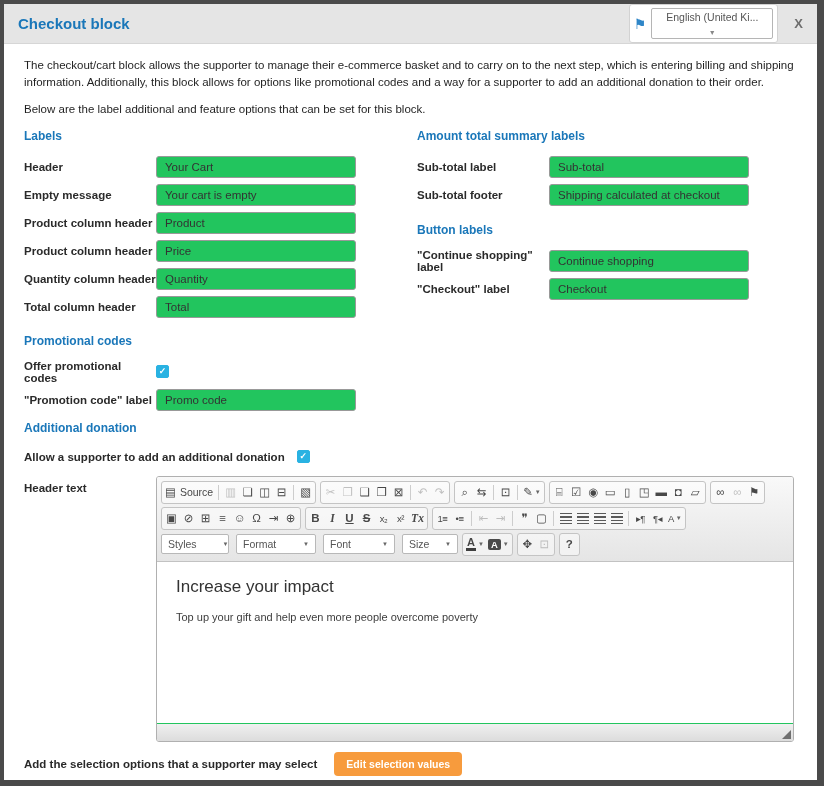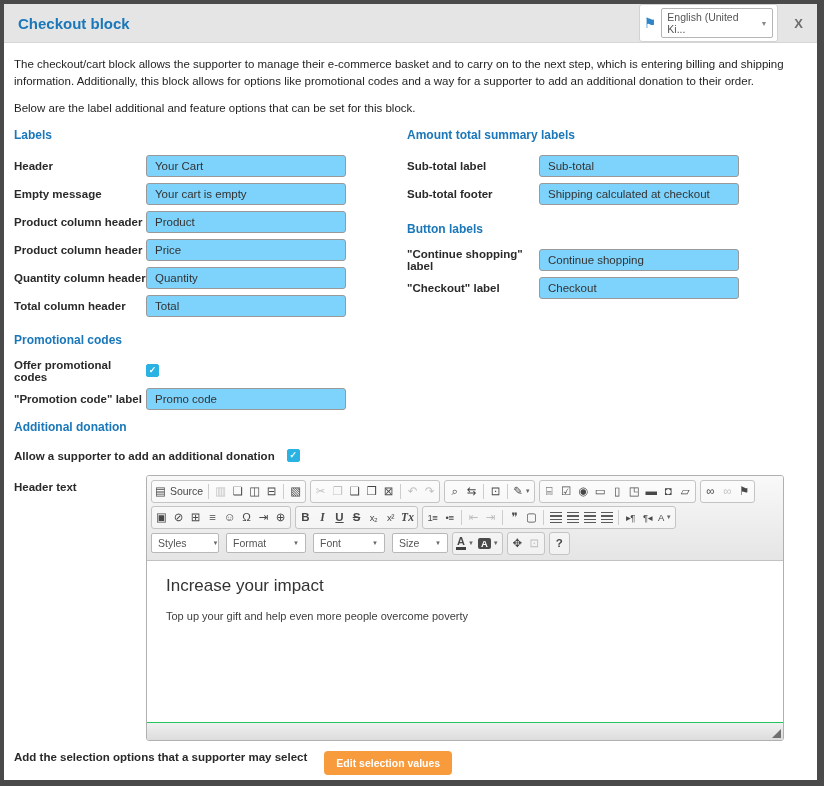--- a/index.html
+++ b/index.html
@@ -18,41 +18,41 @@
     display:flex;align-items:center;padding:0 14px;
   }
   .title{color:#1a77b9;font-size:15px;font-weight:bold;}
   .lang-box{
     margin-left:auto;background:#fff;border:1px solid #d2d2d2;border-radius:3px;
     display:flex;align-items:center;padding:3px 4px;gap:5px;
   }
   .flag{color:#2e86c8;font-size:14px;line-height:1;}
   .lang-select{
     border:1px solid #b5b5b5;border-radius:2px;font-size:10.5px;color:#555;
-    padding:2px 5px;display:flex;gap:6px;align-items:center;width:112px;
-    justify-content:space-between;background:#fff;cursor:pointer;
+    padding:2px 5px;display:flex;gap:6px;align-items:center;width:122px;
+    justify-content:space-between;background:#fff;cursor:pointer;flex-direction:column;
   }
   .caret{font-size:7px;color:#888;}
   .close-x{margin-left:16px;color:#6e6e6e;font-weight:bold;font-size:13px;cursor:pointer;}
 
   
-  .main{flex:1;padding:2px 10px 0;overflow:hidden;}
+  .main{flex:1;padding:2px 20px 0;overflow:hidden;}
   .intro{font-size:11.5px;color:#1f1f1f;line-height:1.5;margin:11px 0 0;}
   .intro2{margin-top:9px;}
 
   .columns{display:flex;margin-top:11px;}
   .col-left{width:393px;flex:0 0 auto;}
   .col-right{flex:1;}
   .sec{color:#1a77b9;font-size:12px;font-weight:bold;margin:0 0 13px;}
   .sec.mt{margin-top:17px;}
   .frow{display:flex;align-items:center;margin-bottom:6px;height:22px;}
   .flabel{flex:0 0 132px;font-size:11.5px;font-weight:bold;color:#2a2a2a;}
   .txt{
     width:200px;height:22px;border:1px solid #999;border-radius:3px;
-    font-size:11.5px;color:#333;padding:0 8px;font-family:inherit;background:#7dd3fc;
+    font-size:11.5px;color:#333;padding:0 8px;font-family:inherit;background:#22c55e;
   }
   .check{
     width:13px;height:13px;border-radius:2px;border:1px solid #bbb;background:#fff;
     display:inline-flex;align-items:center;justify-content:center;
     color:#fff;font-size:9px;font-weight:bold;cursor:pointer;line-height:1;
   }
   .check.on{background:#29b2e2;border-color:#29b2e2;}
   .section-block{margin-top:10px;}
   .inline-check-row{display:flex;align-items:center;margin-bottom:8px;height:22px;}
   .inline-check-row .auto-label{font-size:11.5px;font-weight:bold;color:#2a2a2a;margin-right:12px;}
@@ -101,21 +101,21 @@
   .cke-body{background:#fff;flex:1;padding:15px 19px;overflow:hidden;border-bottom:1px solid #22c55e;cursor:text;}
   .cke-h{font-size:17px;color:#333;margin:0;font-weight:normal;}
   .cke-p{font-size:11px;color:#3d3d3d;margin:14px 0 0;}
   .cke-foot{height:17px;background:linear-gradient(#f0f0f0,#dcdcdc);position:relative;flex:0 0 auto;}
   .resize-handle{
     position:absolute;right:2px;bottom:2px;width:0;height:0;cursor:se-resize;
     border-left:9px solid transparent;border-bottom:9px solid #6f6f6f;
   }
 
   
-  .footer-row{display:flex;margin-top:10px;gap:17px;}
+  .footer-row{display:flex;align-items:center;margin-top:10px;gap:17px;}
   .footer-label{font-size:11.5px;font-weight:bold;color:#2a2a2a;}
   .btn-orange{
     background:#f79b3d;color:#fff;border:none;border-radius:4px;
     font-size:10.5px;font-weight:bold;padding:6px 12px;font-family:inherit;cursor:pointer;
   }
 </style>
 </head>
 <body>
 
 <div class="window">

